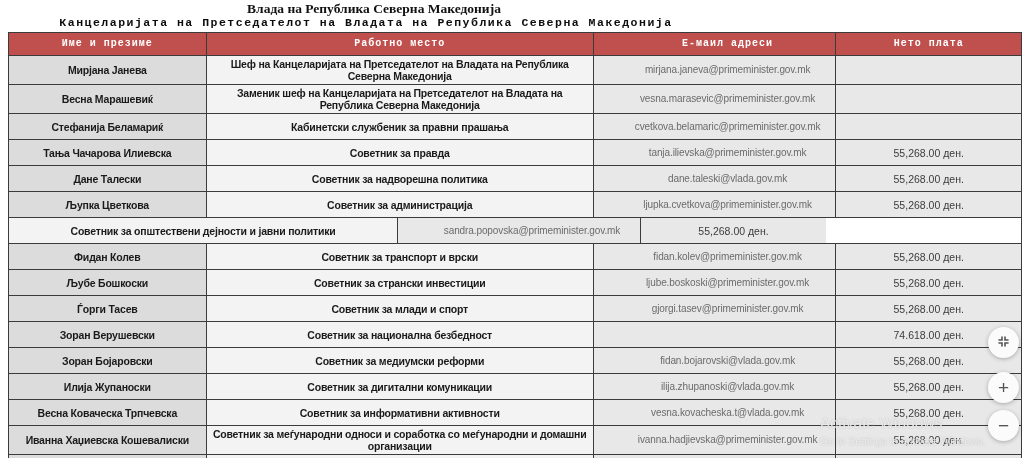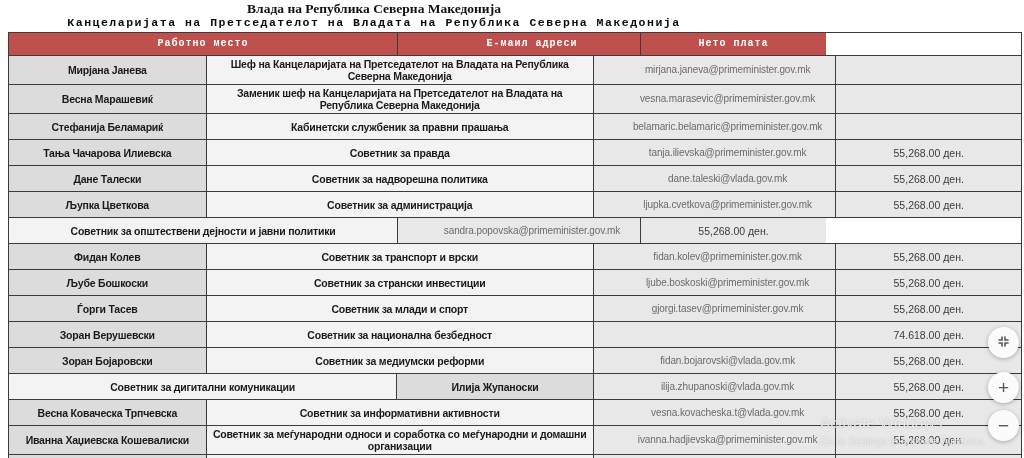--- a/index.html
+++ b/index.html
@@ -6,21 +6,21 @@
   html,body { width:1024px; height:458px; overflow:hidden; background:#ffffff;
               font-family:"Liberation Sans", sans-serif; }
   #stage { position:relative; width:1024px; height:432px; background:#ffffff; }
 
   
   .page-title {
     position:absolute; left:8px; top:1px; width:732px; text-align:center;
     font-family:"Liberation Serif", serif; font-weight:bold; font-size:13.5px; color:#111;
   }
   .page-subtitle {
-    position:absolute; left:8px; top:16px; width:732px; text-align:center;
+    position:absolute; left:0; top:16px; width:732px; text-align:center;
     font-family:"Liberation Mono", monospace; font-weight:bold; font-size:11.5px;
     letter-spacing:1.5px; color:#0d0d0d; white-space:nowrap;
   }
 
   
   .gov-table {
     position:absolute; left:8px; top:32px; width:1014px;
     border:1px solid var(--border); border-bottom:none;
   }
   .t-row { display:flex; width:100%; border-bottom:1px solid var(--border); }
@@ -71,41 +71,42 @@
 </head>
 <body>
 
 <div id="stage">
 
   <div class="page-title">Влада на Република Северна Македонија</div>
   <div class="page-subtitle">Канцеларијата на Претседателот на Владата на Република Северна Македонија</div>
 
   <div class="gov-table">
     <div class="t-row t-header">
+      <div class="t-cell c-name">Име и презиме</div>
       <div class="t-cell c-pos">Работно место</div>
       <div class="t-cell c-email">Е-маил адреси</div>
       <div class="t-cell c-salary">Нето плата</div>
     </div>
     <div id="table-body">
         <div class="t-row">
           <div class="t-cell c-name cell-name">Мирјана Јанева</div>
           <div class="t-cell c-pos cell-pos">Шеф на Канцеларијата на Претседателот на Владата на Република Северна Македонија</div>
           <div class="t-cell c-email cell-email">mirjana.janeva@primeminister.gov.mk</div>
           <div class="t-cell c-salary cell-salary"></div>
         </div>
         <div class="t-row">
           <div class="t-cell c-name cell-name">Весна Марашевиќ</div>
           <div class="t-cell c-pos cell-pos">Заменик шеф на Канцеларијата на Претседателот на Владата на Република Северна Македонија</div>
           <div class="t-cell c-email cell-email">vesna.marasevic@primeminister.gov.mk</div>
           <div class="t-cell c-salary cell-salary"></div>
         </div>
         <div class="t-row">
           <div class="t-cell c-name cell-name">Стефанија Беламариќ</div>
           <div class="t-cell c-pos cell-pos">Кабинетски службеник за правни прашања</div>
-          <div class="t-cell c-email cell-email">belamaric.belamaric@primeminister.gov.mk</div>
+          <div class="t-cell c-email cell-email">cvetkova.belamaric@primeminister.gov.mk</div>
           <div class="t-cell c-salary cell-salary"></div>
         </div>
         <div class="t-row">
           <div class="t-cell c-name cell-name">Тања Чачарова Илиевска</div>
           <div class="t-cell c-pos cell-pos">Советник за правда</div>
           <div class="t-cell c-email cell-email">tanja.ilievska@primeminister.gov.mk</div>
           <div class="t-cell c-salary cell-salary">55,268.00 ден.</div>
         </div>
         <div class="t-row">
           <div class="t-cell c-name cell-name">Дане Талески</div>
@@ -148,22 +149,22 @@
           <div class="t-cell c-email cell-email"></div>
           <div class="t-cell c-salary cell-salary">74.618.00 ден.</div>
         </div>
         <div class="t-row">
           <div class="t-cell c-name cell-name">Зоран Бојаровски</div>
           <div class="t-cell c-pos cell-pos">Советник за медиумски реформи</div>
           <div class="t-cell c-email cell-email">fidan.bojarovski@vlada.gov.mk</div>
           <div class="t-cell c-salary cell-salary">55,268.00 ден.</div>
         </div>
         <div class="t-row">
+          <div class="t-cell c-name cell-name">Илија Жупаноски</div>
           <div class="t-cell c-pos cell-pos">Советник за дигитални комуникации</div>
-          <div class="t-cell c-name cell-name">Илија Жупаноски</div>
           <div class="t-cell c-email cell-email">ilija.zhupanoski@vlada.gov.mk</div>
           <div class="t-cell c-salary cell-salary">55,268.00 ден.</div>
         </div>
         <div class="t-row">
           <div class="t-cell c-name cell-name">Весна Коваческа Трпчевска</div>
           <div class="t-cell c-pos cell-pos">Советник за информативни активности</div>
           <div class="t-cell c-email cell-email">vesna.kovacheska.t@vlada.gov.mk</div>
           <div class="t-cell c-salary cell-salary">55,268.00 ден.</div>
         </div>
         <div class="t-row">

